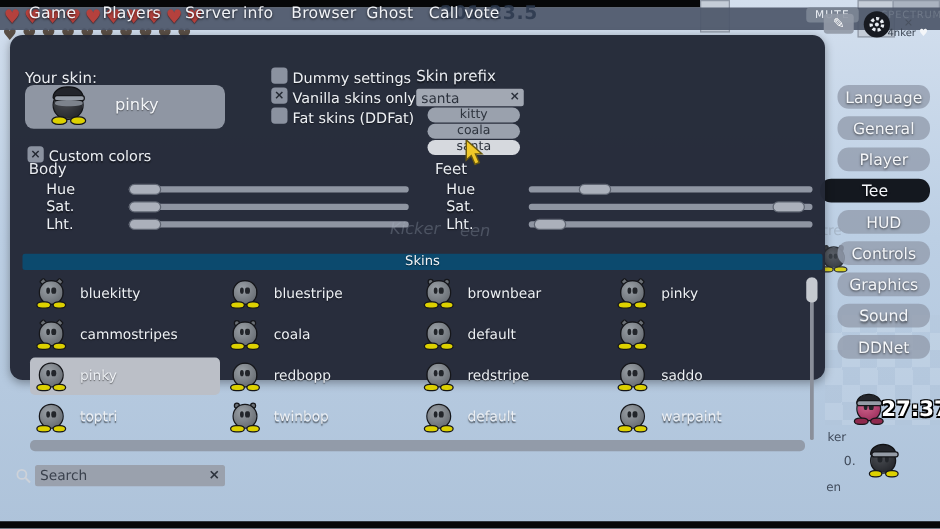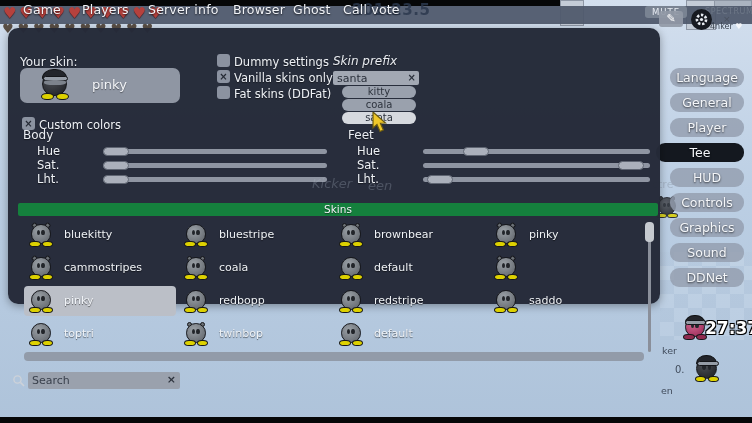--- a/index.html
+++ b/index.html
@@ -59,21 +59,21 @@
   .opt-btn.hov{background:#d6d9de;}
   
   .slider-group{position:absolute;}
   .sg-title{font-size:12px;color:#e9ecf1;height:16px;text-shadow:0 1px 1px rgba(0,0,0,.5);}
   .s-row{display:flex;height:14px;align-items:center;}
   .s-lab{font-size:11.5px;color:#eef1f5;box-sizing:border-box;text-shadow:0 1px 1px rgba(0,0,0,.5);}
   .s-track{position:relative;height:5px;background:#8f95a2;border-radius:3px;}
   .s-handle{position:absolute;top:-2px;width:26px;height:9px;background:#abb0bb;border:1px solid #5f6572;
     border-radius:5px;box-sizing:border-box;}
   
-  .skins-header{left:10px;top:175px;width:640px;height:13px;background:#15803d;border-radius:2px;
+  .skins-header{left:10px;top:175px;width:640px;height:13px;background:#0c4a6e;border-radius:2px;
     font-size:10.5px;color:#f2f4f7;text-align:center;line-height:13px;text-shadow:0 1px 1px rgba(0,0,0,.5);}
   .skins-grid{left:16px;top:190px;width:624px;height:132px;display:grid;
     grid-template-columns:repeat(4,155px);grid-auto-rows:33px;}
   .skin-cell{position:relative;width:152px;height:30px;margin-top:2px;border-radius:4px;}
   .skin-cell.sel{background:#bbbfc7;}
   .skin-name{position:absolute;left:40px;top:0;font-size:11px;color:#eef1f5;line-height:30px;
     text-shadow:0 1px 1px rgba(0,0,0,.55);}
   .vscroll-track{left:640px;top:194px;width:3px;height:130px;background:#8a8f9a;border-radius:2px;}
   .vscroll-thumb{left:637px;top:194px;width:9px;height:20px;background:#c6cad0;border-radius:4px;}
   .hscroll{left:16px;top:324px;width:620px;height:9px;background:rgba(140,147,160,.85);border-radius:4px;}
@@ -204,21 +204,21 @@
         <div class="chk-row" style="left: 209px; top: 42px; width: 160px;">
           <div class="chk-box">×</div>
           <div class="chk-lab">Vanilla skins only</div>
         </div>
         <div class="chk-row" style="left: 209px; top: 58px; width: 160px;">
           <div class="chk-box"></div>
           <div class="chk-lab">Fat skins (DDFat)</div>
         </div>
       </div>
 
-    <div class="wlab" style="left:325px;top:26px;font-style:italic;">Skin prefix</div>
+    <div class="wlab" style="left:325px;top:26px;">Skin prefix</div>
     <div class="abs prefix-input">
       <input type="text" value="santa" style="">
       <span class="prefix-clear">×</span>
     </div>
     <div id="prefix-options">
         <div class="opt-btn" style="top: 58px;">kitty</div>
         <div class="opt-btn" style="top: 71px;">coala</div>
         <div class="opt-btn hov" style="top: 84px;">santa</div>
       </div>
 
@@ -429,20 +429,30 @@
         </div>
         <div class="skin-cell">
           <div class="tee grey" style="left: 5px; top: 3px; width: 24px; height: 24px;">
             <div class="body"></div>
             <div class="eye l"></div>
             <div class="eye r"></div>
             <div class="foot l"></div>
             <div class="foot r"></div>
           </div>
           <div class="skin-name">default</div>
+        </div>
+        <div class="skin-cell">
+          <div class="tee grey" style="left: 5px; top: 3px; width: 24px; height: 24px;">
+            <div class="body"></div>
+            <div class="eye l"></div>
+            <div class="eye r"></div>
+            <div class="foot l"></div>
+            <div class="foot r"></div>
+          </div>
+          <div class="skin-name">warpaint</div>
         </div>
       </div>
     <div class="abs vscroll-track"></div>
     <div class="abs vscroll-thumb"></div>
     <div class="abs hscroll"></div>
 
     <div class="watermark" style="left:304px;top:148px;">Kicker</div>
     <div class="watermark" style="left:360px;top:150px;">een</div>
 
     <svg class="abs" style="left:4px;top:346px;z-index:2;" width="14" height="14" viewBox="0 0 14 14">

